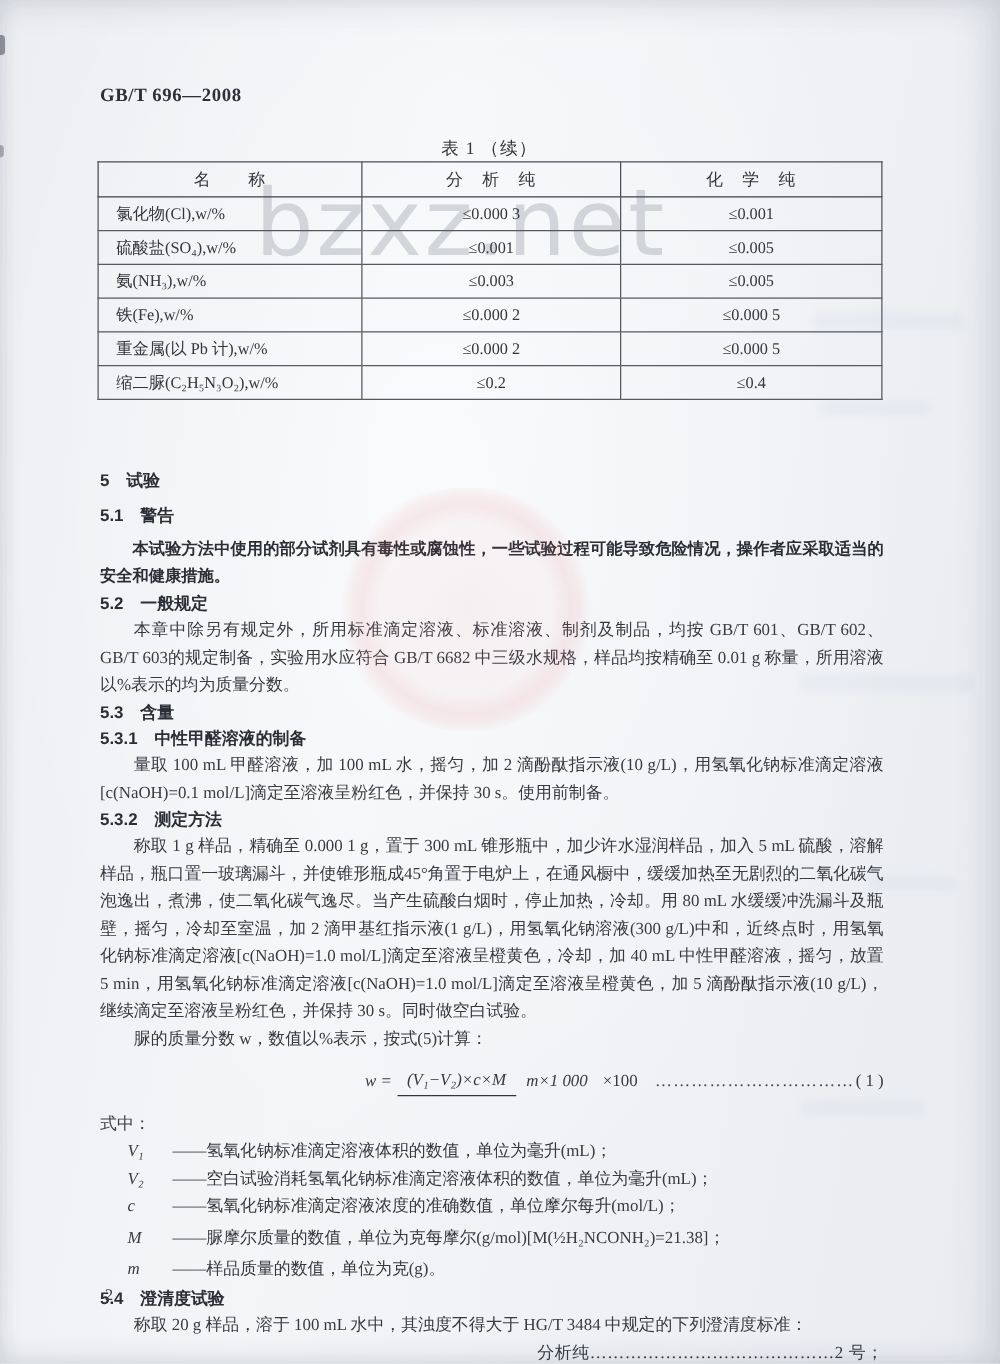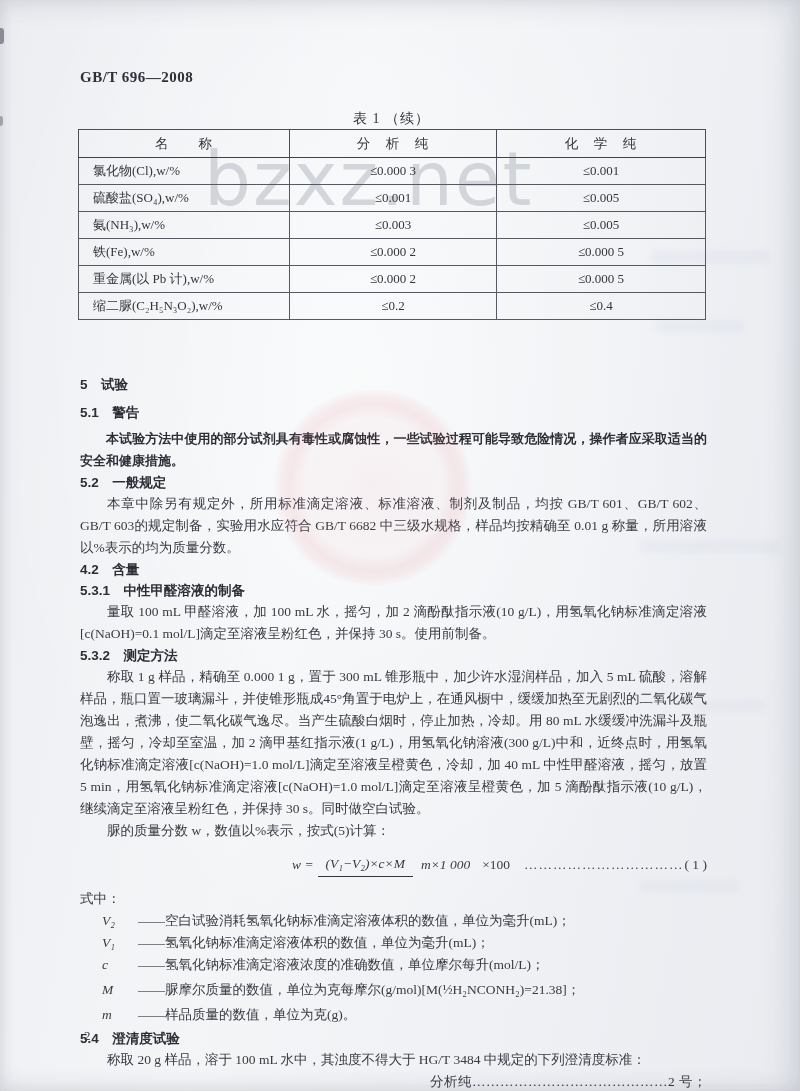--- a/index.html
+++ b/index.html
@@ -183,21 +183,21 @@
         </tr>
       </tbody>
     </table>
 
     <div class="content">
       <div class="hsec h-top">5　试验</div>
       <div class="hsec h-mid">5.1　警告</div>
       <div class="para-bold">本试验方法中使用的部分试剂具有毒性或腐蚀性，一些试验过程可能导致危险情况，操作者应采取适当的安全和健康措施。</div>
       <div class="hsec">5.2　一般规定</div>
       <div class="para">本章中除另有规定外，所用标准滴定溶液、标准溶液、制剂及制品，均按 GB/T 601、GB/T 602、GB/T 603的规定制备，实验用水应符合 GB/T 6682 中三级水规格，样品均按精确至 0.01 g 称量，所用溶液以%表示的均为质量分数。</div>
-      <div class="hsec">4.2　含量</div>
+      <div class="hsec">5.3　含量</div>
       <div class="hsec">5.3.1　中性甲醛溶液的制备</div>
       <div class="para">量取 100 mL 甲醛溶液，加 100 mL 水，摇匀，加 2 滴酚酞指示液(10 g/L)，用氢氧化钠标准滴定溶液[c(NaOH)=0.1 mol/L]滴定至溶液呈粉红色，并保持 30 s。使用前制备。</div>
       <div class="hsec">5.3.2　测定方法</div>
       <div class="para">称取 1 g 样品，精确至 0.000 1 g，置于 300 mL 锥形瓶中，加少许水湿润样品，加入 5 mL 硫酸，溶解样品，瓶口置一玻璃漏斗，并使锥形瓶成45°角置于电炉上，在通风橱中，缓缓加热至无剧烈的二氧化碳气泡逸出，煮沸，使二氧化碳气逸尽。当产生硫酸白烟时，停止加热，冷却。用 80 mL 水缓缓冲洗漏斗及瓶壁，摇匀，冷却至室温，加 2 滴甲基红指示液(1 g/L)，用氢氧化钠溶液(300 g/L)中和，近终点时，用氢氧化钠标准滴定溶液[c(NaOH)=1.0 mol/L]滴定至溶液呈橙黄色，冷却，加 40 mL 中性甲醛溶液，摇匀，放置 5 min，用氢氧化钠标准滴定溶液[c(NaOH)=1.0 mol/L]滴定至溶液呈橙黄色，加 5 滴酚酞指示液(10 g/L)，继续滴定至溶液呈粉红色，并保持 30 s。同时做空白试验。</div>
       <div class="para">脲的质量分数 w，数值以%表示，按式(5)计算：</div>
 
       <div class="formula-row">
         <span class="lead"></span>
         <span class="fvar">w =</span>
         <span class="frac">
@@ -205,26 +205,26 @@
           <span class="den fvar">m×1 000</span>
         </span>
         <span>×100</span>
         <span class="fdots">…………………………………</span>
         <span>( 1 )</span>
       </div>
 
       <div style="text-align:left;">式中：</div>
 
       <div class="defrow">
+        <span class="term">V₁</span>
+        <span class="desc">——氢氧化钠标准滴定溶液体积的数值，单位为毫升(mL)；</span>
+      </div>
+      <div class="defrow">
         <span class="term">V₂</span>
         <span class="desc">——空白试验消耗氢氧化钠标准滴定溶液体积的数值，单位为毫升(mL)；</span>
-      </div>
-      <div class="defrow">
-        <span class="term">V₁</span>
-        <span class="desc">——氢氧化钠标准滴定溶液体积的数值，单位为毫升(mL)；</span>
       </div>
       <div class="defrow">
         <span class="term">c</span>
         <span class="desc">——氢氧化钠标准滴定溶液浓度的准确数值，单位摩尔每升(mol/L)；</span>
       </div>
       <div class="defrow tall">
         <span class="term">M</span>
         <span class="desc">——脲摩尔质量的数值，单位为克每摩尔(g/mol)[M(½H₂NCONH₂)=21.38]；</span>
       </div>
       <div class="defrow">

